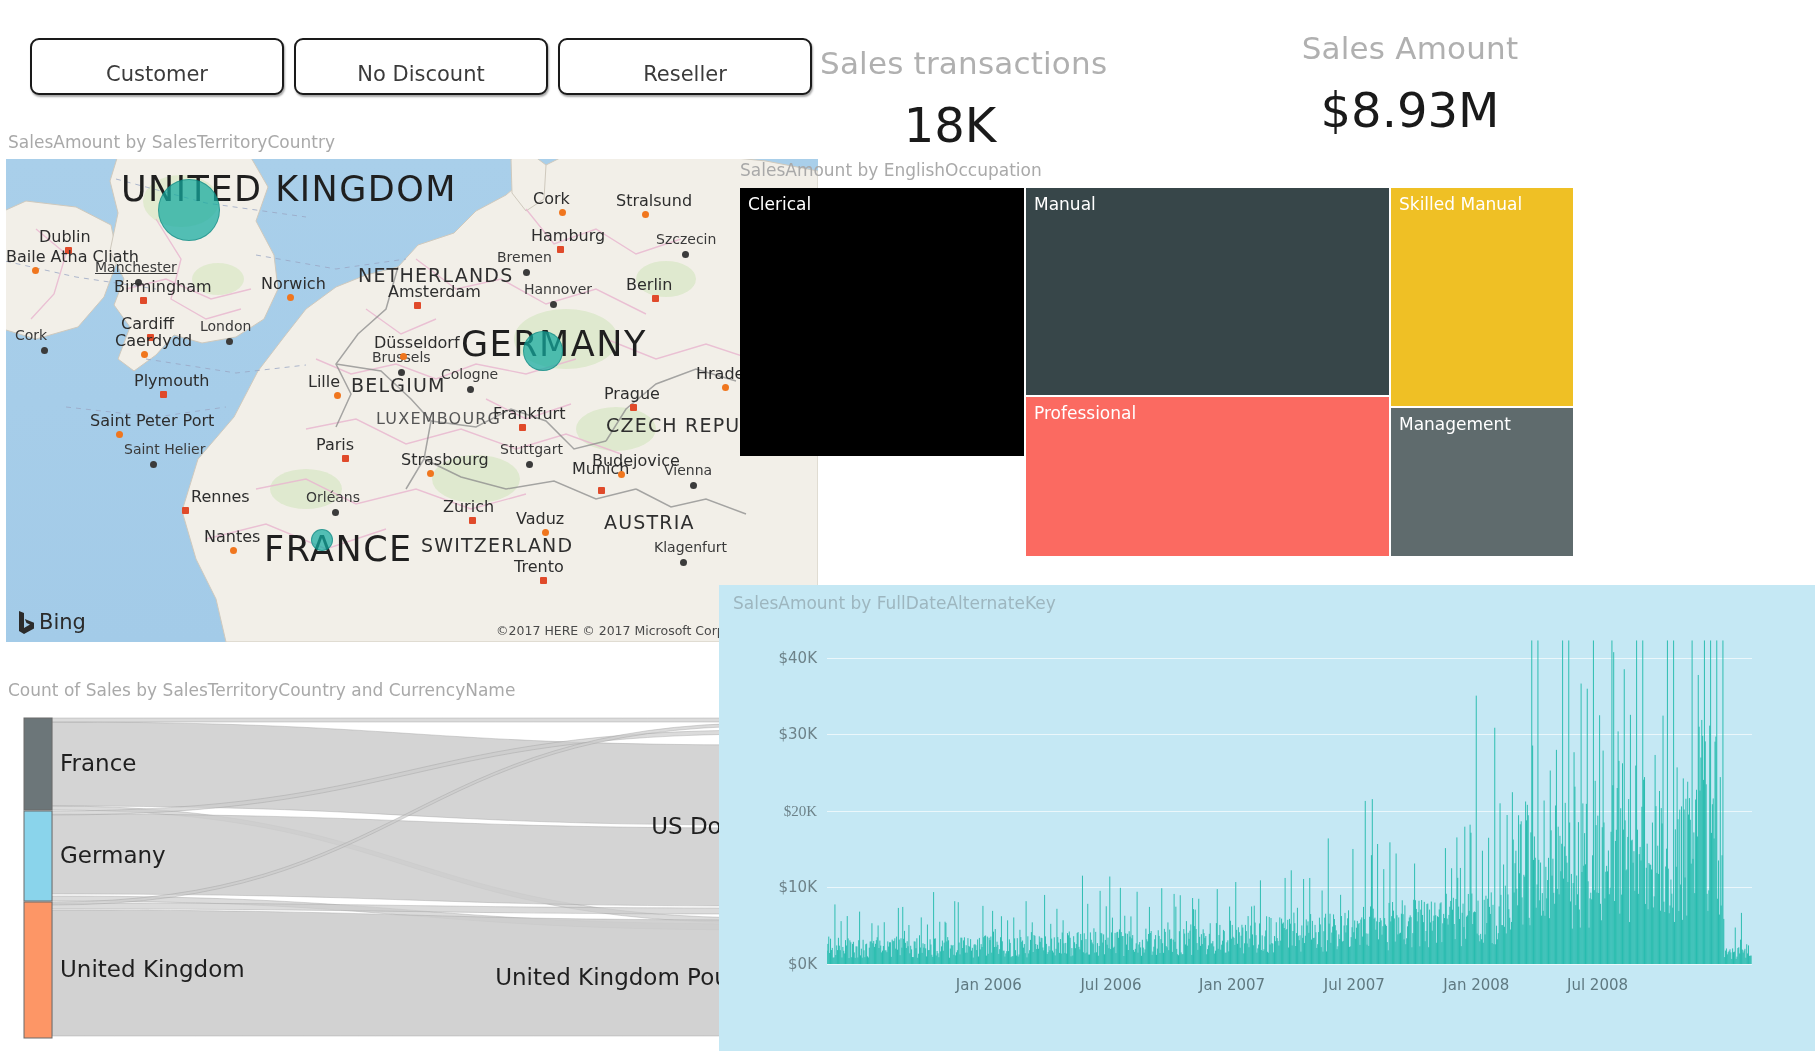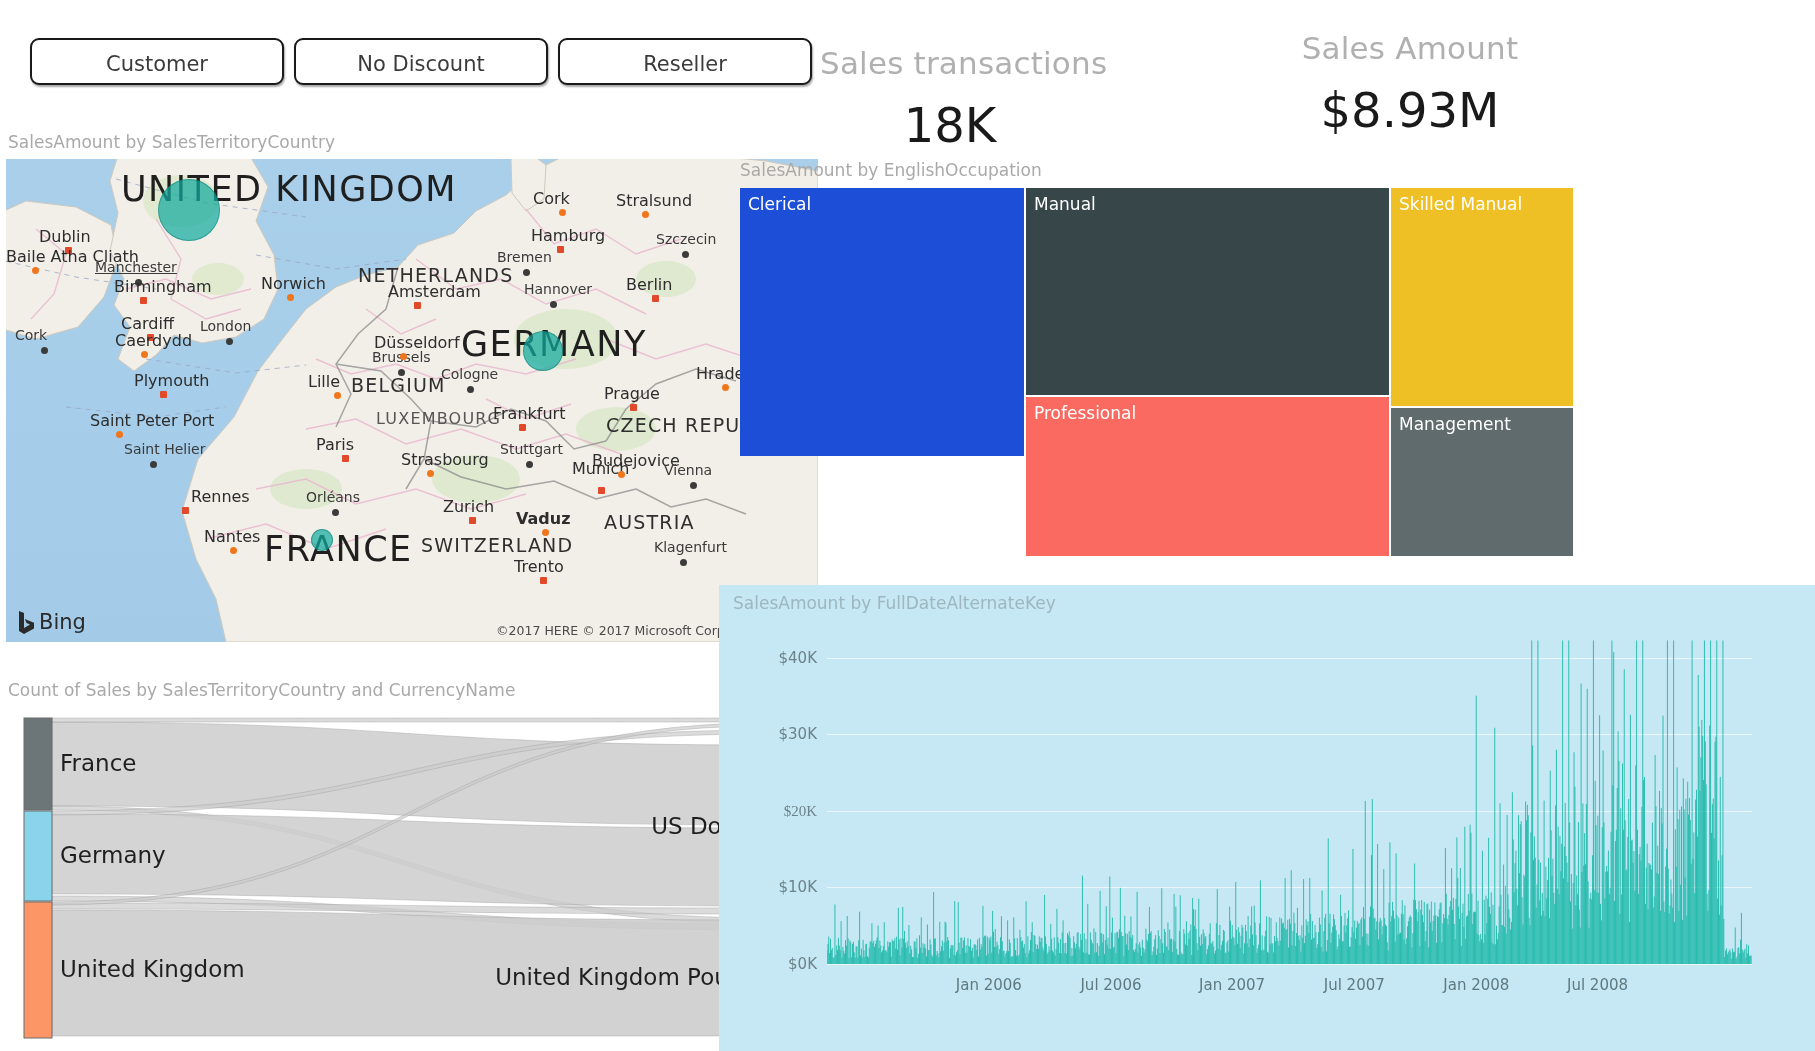--- a/index.html
+++ b/index.html
@@ -15,21 +15,21 @@
   
   .filter-bar { position: absolute; left: 30px; top: 38px; display: flex; gap: 10px; }
   .filter-btn {
     border: 2.5px solid #1a1a1a;
     border-radius: 9px;
     background: #ffffff;
     color: #3b3b3b;
     font-size: 21px;
     font-family: "DejaVu Sans", sans-serif;
     text-align: center;
-    padding: 14px 0 8px 0;
+    padding: 24px 0 8px 0;
     line-height: 1;
     cursor: pointer;
     box-shadow: 1px 2px 2px rgba(0,0,0,0.35);
   }
   .fb-0 { width: 254px; }
   .fb-1 { width: 254px; }
   .fb-2 { width: 254px; }
 
   
   .kpi { position: absolute; text-align: center; }
@@ -264,21 +264,21 @@
           <div class="map-label ml-city-sm" style="left: 494px; top: 282px;">Stuttgart</div>
           <div class="map-dot " style="left: 520px; top: 302px;"></div>
           <div class="map-label ml-city" style="left: 566px; top: 300px;">Munich</div>
           <div class="map-dot red" style="left: 592px; top: 328px;"></div>
           <div class="map-label ml-city" style="left: 586px; top: 292px;">Budejovice</div>
           <div class="map-dot orange" style="left: 612px; top: 312px;"></div>
           <div class="map-label ml-city-sm" style="left: 658px; top: 303px;">Vienna</div>
           <div class="map-dot " style="left: 684px; top: 323px;"></div>
           <div class="map-label ml-city" style="left: 437px; top: 338px;">Zurich</div>
           <div class="map-dot red" style="left: 463px; top: 358px;"></div>
-          <div class="map-label ml-city" style="left: 510px; top: 350px; font-weight: bold;">Vaduz</div>
+          <div class="map-label ml-city" style="left: 510px; top: 350px;">Vaduz</div>
           <div class="map-dot orange" style="left: 536px; top: 370px;"></div>
           <div class="map-label ml-city-sm" style="left: 491px; top: 90px;">Bremen</div>
           <div class="map-dot " style="left: 517px; top: 110px;"></div>
           <div class="map-label ml-city" style="left: 525px; top: 67px;">Hamburg</div>
           <div class="map-dot red" style="left: 551px; top: 87px;"></div>
           <div class="map-label ml-city" style="left: 527px; top: 30px;">Cork</div>
           <div class="map-dot orange" style="left: 553px; top: 50px;"></div>
           <div class="map-label ml-city-sm" style="left: 518px; top: 122px;">Hannover</div>
           <div class="map-dot " style="left: 544px; top: 142px;"></div>
           <div class="map-label ml-city" style="left: 620px; top: 116px;">Berlin</div>
@@ -311,21 +311,21 @@
       <div id="map-attr">
         <span>©2017 HERE © 2017 Microsoft Corporation</span>
         <span class="terms">Terms</span>
       </div>
     </div>
   </div>
 
   <div id="treemap-visual">
     <div class="visual-title">SalesAmount by EnglishOccupation</div>
     <div id="treemap-canvas">
-        <div class="tm-tile" style="left: 0px; top: 0px; width: 284px; height: 268px; background: #1d4ed8;">
+        <div class="tm-tile" style="left: 0px; top: 0px; width: 284px; height: 268px; background: #000000;">
           <span class="tm-label">Clerical</span>
         </div>
         <div class="tm-tile" style="left: 286px; top: 0px; width: 363px; height: 207px; background: rgb(55, 70, 73);">
           <span class="tm-label">Manual</span>
         </div>
         <div class="tm-tile" style="left: 286px; top: 209px; width: 363px; height: 159px; background: rgb(251, 106, 97);">
           <span class="tm-label">Professional</span>
         </div>
         <div class="tm-tile" style="left: 651px; top: 0px; width: 182px; height: 218px; background: rgb(239, 192, 37);">
           <span class="tm-label">Skilled Manual</span>

